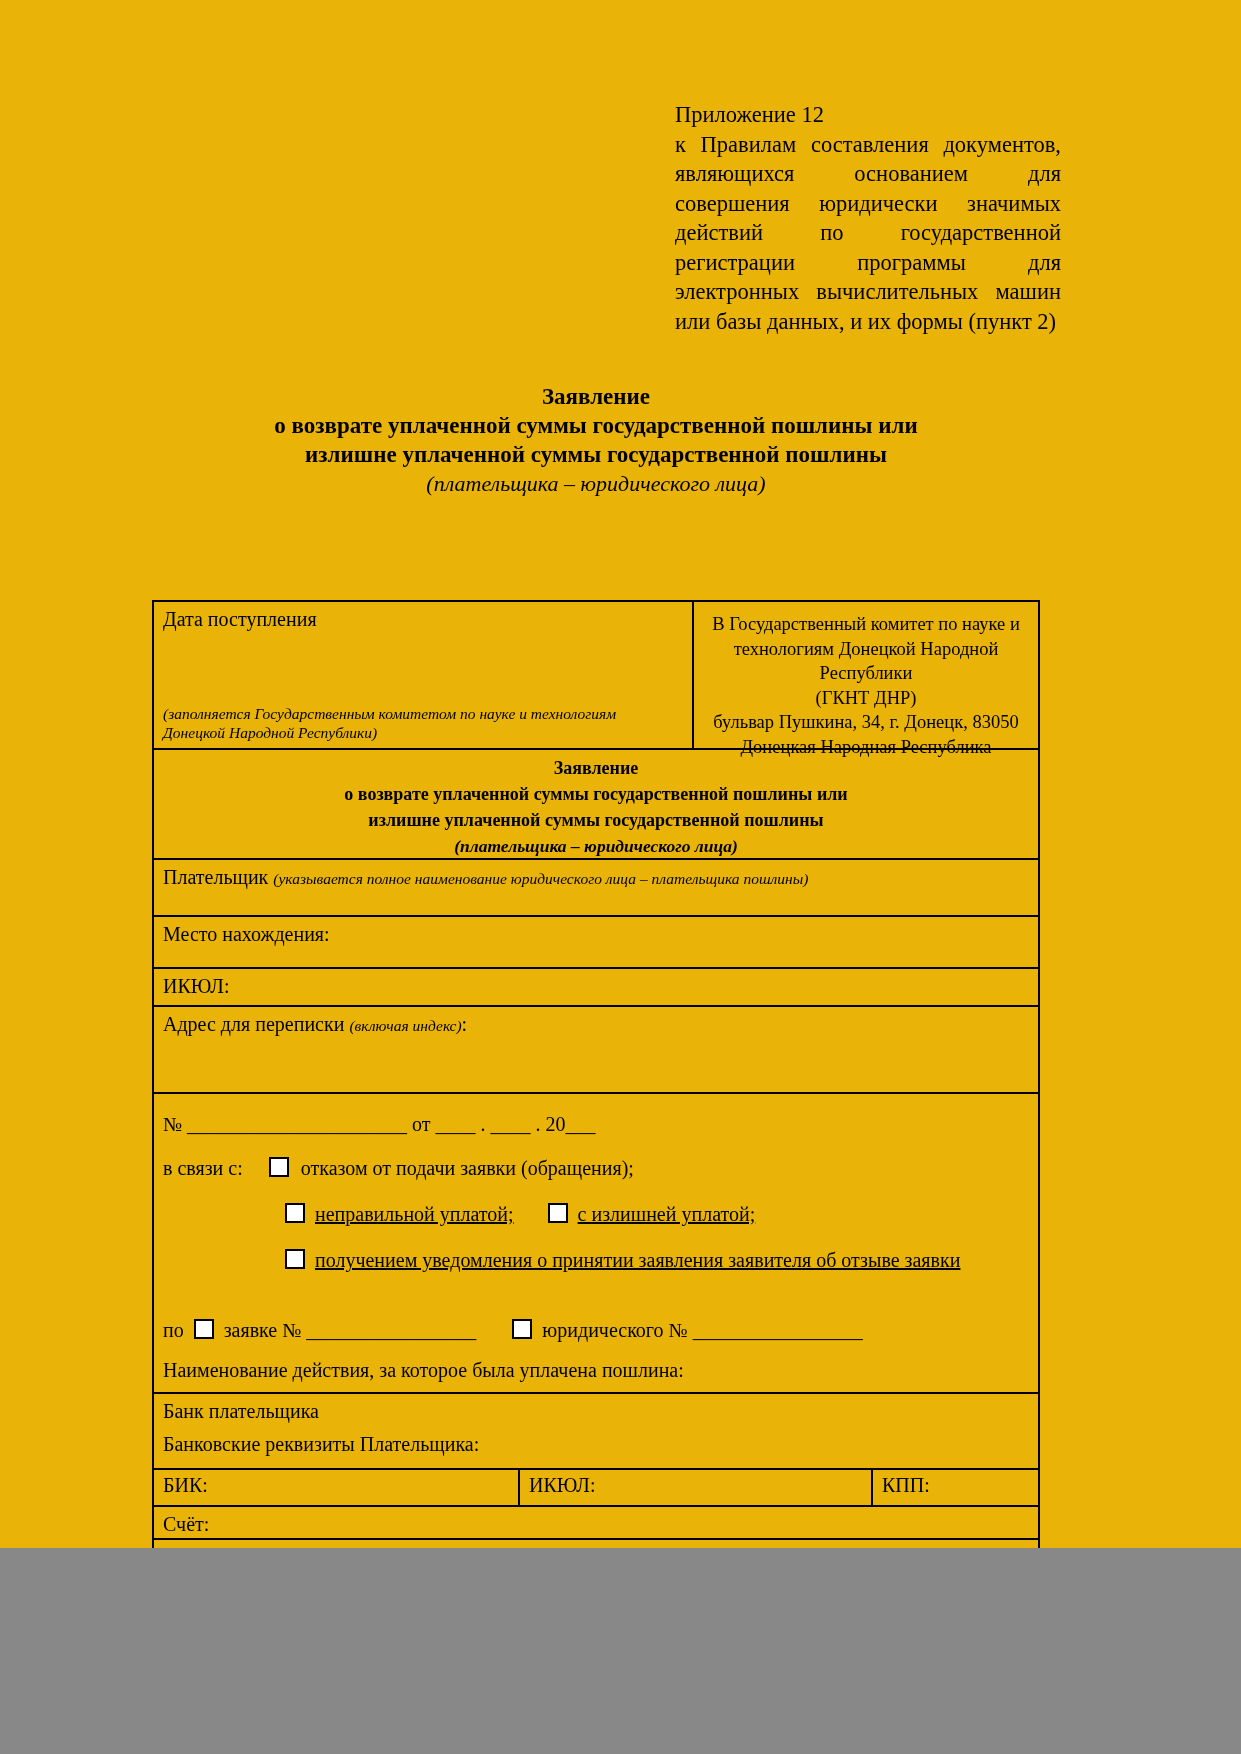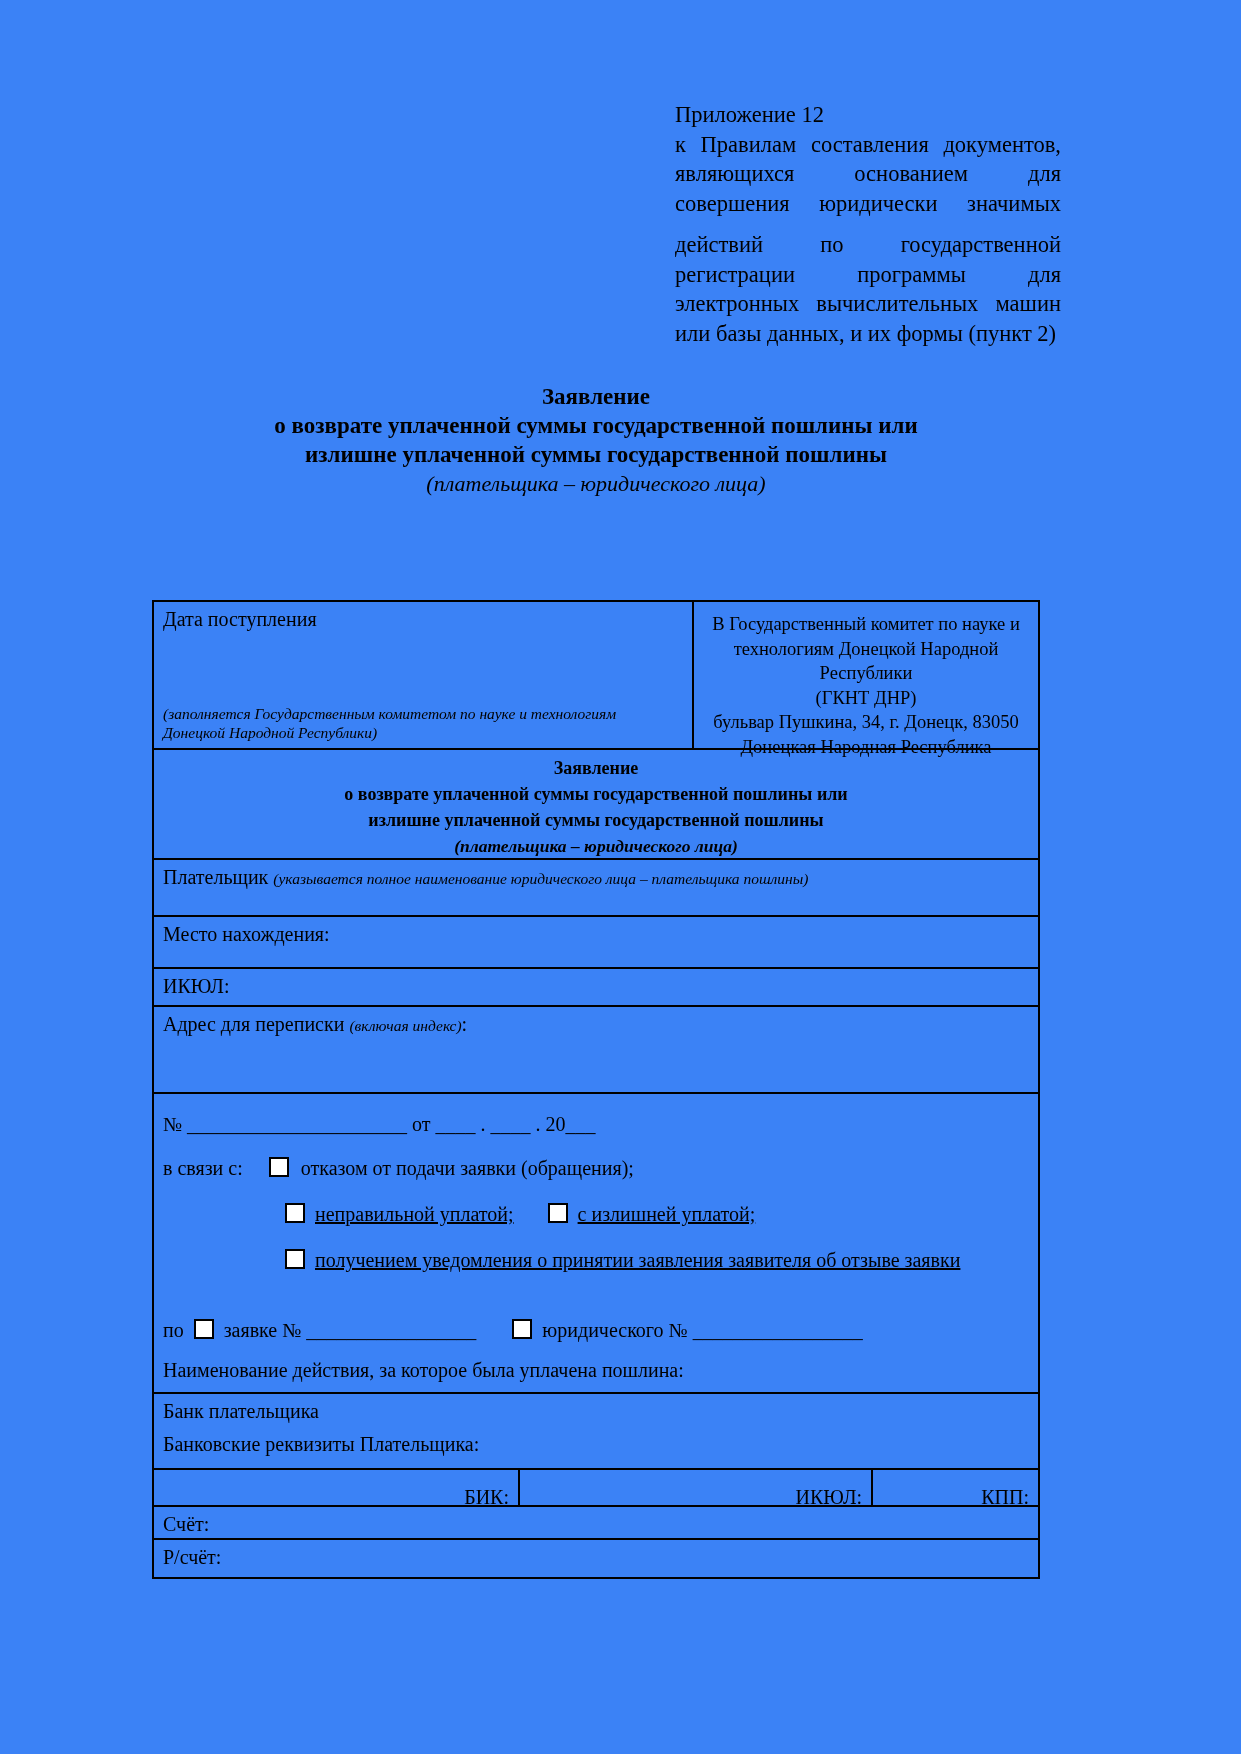--- a/index.html
+++ b/index.html
@@ -1,18 +1,18 @@
 <!DOCTYPE html>
 <html><head>
 <meta charset="utf-8">
 <style>
   html,body { margin:0; padding:0; background:#888; }
   .page {
-    position:relative; width:1241px; height:1754px; margin:0 auto;
-    background:#3b82f6; color:#000; font-family:"Liberation Serif", serif;
+    position:relative; width:1241px; height:1548px; margin:0 auto;
+    background:#eab308; color:#000; font-family:"Liberation Serif", serif;
   }
   
   .header-note { position:absolute; left:675px; top:100px; width:386px;
     font-size:22.5px; line-height:29.5px; }
   .hn-line { white-space:nowrap; }
   
   .title-block { position:absolute; left:152px; top:382px; width:888px; text-align:center; }
   .title-line { font-size:23px; font-weight:bold; line-height:29px; }
   .title-ital { font-size:22px; font-style:italic; font-weight:normal; line-height:30px; }
   
@@ -34,21 +34,21 @@
   .r3 { height:57px; }
   .r4 { height:52px; }
   .r5 { height:38px; }
   .r6 { height:87px; }
   .r7 { height:300px; padding:2px 9px; }
   .r8 { height:76px; }
   .r9 { height:37px; }
   .r10 { height:33px; }
   .r11 { height:37px; }
   .r12 { height:37px; }
-  .r9 .cell { padding-top:16px;text-align:right; }
+  .r9 .cell { padding-top:4px; }
   .bik-cell { width:366px; }
   .ikyul-cell { width:353px; }
   .kpp-cell { flex:1; }
   .req-line { line-height:24px; }
   .req-l1 { margin-top:10px; }
   .req-l2 { margin-top:16px; }
   .reason-a { margin-top:20px; }
   .reason-b, .reason-c { margin-top:22px; padding-left:122px;text-decoration:underline; }
   .po-line { margin-top:46px; }
   .action-line { margin-top:16px; }
@@ -78,21 +78,21 @@
     <div class="hn-line js-justify" style="display: flex; justify-content: space-between;">
         <span>являющихся</span>
         <span>основанием</span>
         <span>для</span>
       </div>
     <div class="hn-line js-justify" style="display: flex; justify-content: space-between;">
         <span>совершения</span>
         <span>юридически</span>
         <span>значимых</span>
       </div>
-    <div class="hn-line js-justify" style="display: flex; justify-content: space-between; margin-top: 12px;">
+    <div class="hn-line js-justify" style="display: flex; justify-content: space-between;">
         <span>действий</span>
         <span>по</span>
         <span>государственной</span>
       </div>
     <div class="hn-line js-justify" style="display: flex; justify-content: space-between;">
         <span>регистрации</span>
         <span>программы</span>
         <span>для</span>
       </div>
     <div class="hn-line js-justify" style="display: flex; justify-content: space-between;">

